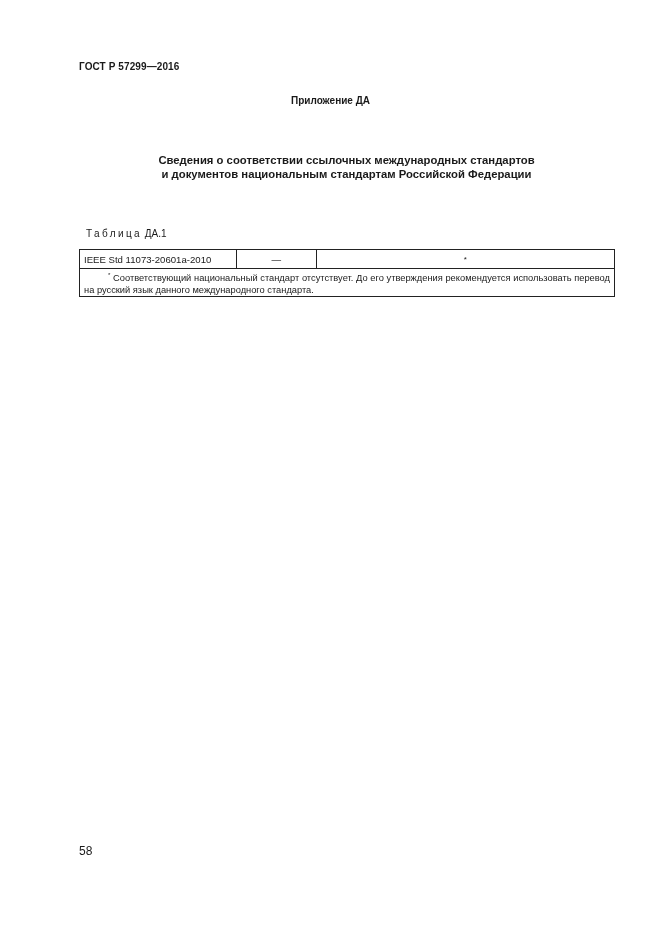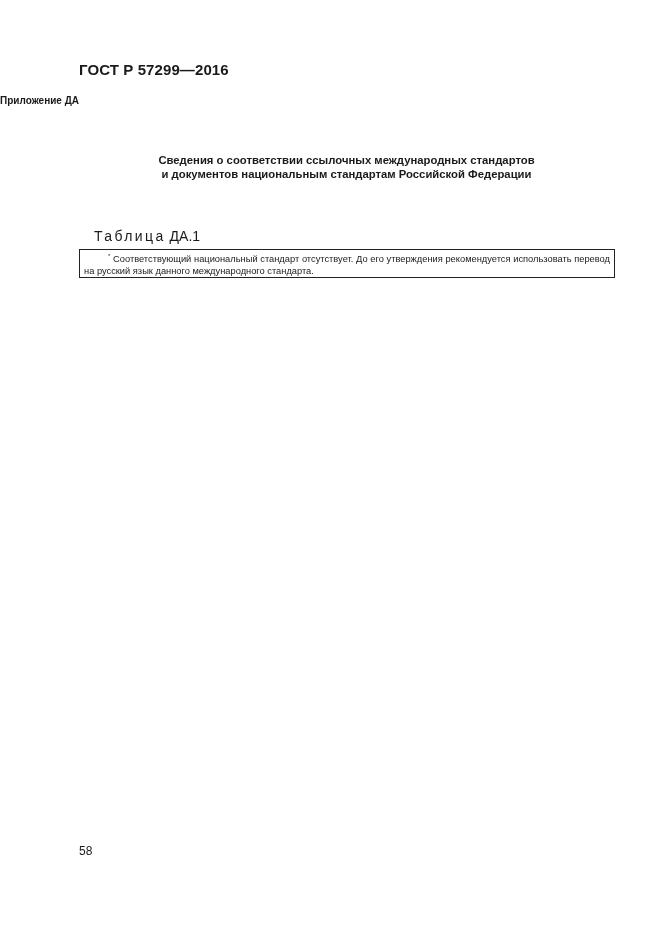--- a/index.html
+++ b/index.html
@@ -1,21 +1,21 @@
 <!DOCTYPE html>
 <html><head>
 <meta charset="utf-8">
 <style>
   html, body { margin: 0; padding: 0; background: #ffffff; }
   body { width: 661px; height: 935px; position: relative; overflow: hidden;
          font-family: "Liberation Sans", "DejaVu Sans", sans-serif; color: #1a1a1a; }
-  .doc-code { position: absolute; left: 79px; top: 61px; font-size: 15px; font-weight: bold; letter-spacing: 0.1px; }
-  .annex { position: absolute; left: 0; width: 661px; top: 95px; text-align: left; font-size: 10px; font-weight: bold; line-height: 12px; }
+  .doc-code { position: absolute; left: 79px; top: 61px; font-size: 10px; font-weight: bold; letter-spacing: 0.1px; }
+  .annex { position: absolute; left: 0; width: 661px; top: 95px; text-align: center; font-size: 10px; font-weight: bold; line-height: 12px; }
   .title { position: absolute; left: 0; width: 693px; top: 153px; text-align: center; font-size: 11.3px; font-weight: bold; line-height: 14px; }
-  .caption { position: absolute; left: 94px; top: 228px; font-size: 14px; }
+  .caption { position: absolute; left: 86px; top: 228px; font-size: 10px; }
   .caption .spaced { letter-spacing: 2.4px; }
   table.t { position: absolute; left: 79px; top: 249px; width: 536px; border-collapse: collapse; font-size: 9.6px; }
   table.t td, table.t th { border: 1px solid #222; padding: 0 4px; }
   table.t th { font-weight: normal; font-size: 7.6px; line-height: 10.5px; color: #333; height: 36px; text-align: center; vertical-align: middle; border-bottom: 3px double #222; }
   table.t td { height: 18px; vertical-align: middle; }
   td.c { text-align: center; }
   td.star { text-align: center; font-size: 8px; vertical-align: top; padding-top: 2px; }
   td.note { font-size: 9.3px; line-height: 12px; padding: 4px 6px 6px 6px; text-align: justify; }
   td.note .ind { padding-left: 24px; }
   td.note sup { font-size: 6px; vertical-align: 4px; }
@@ -41,20 +41,25 @@
 </div>
 
 <table class="t">
   <colgroup>
     <col style="width:157px">
     <col style="width:80px">
     <col style="width:299px">
   </colgroup>
   <tbody>
   <tr>
+    <td>IEEE Std 11073-20601a-2010</td>
+    <td class="c">—</td>
+    <td class="star">*</td>
+  </tr>
+  <tr>
     <td colspan="3" class="note">
       <span class="ind"></span><sup>*</sup>
       <span>Соответствующий национальный стандарт отсутствует. До его утверждения рекомендуется использовать перевод на русский язык данного международного стандарта.</span>
     </td>
   </tr>
 </tbody>
   </table>
 
 <div class="page-num">58</div>
 

